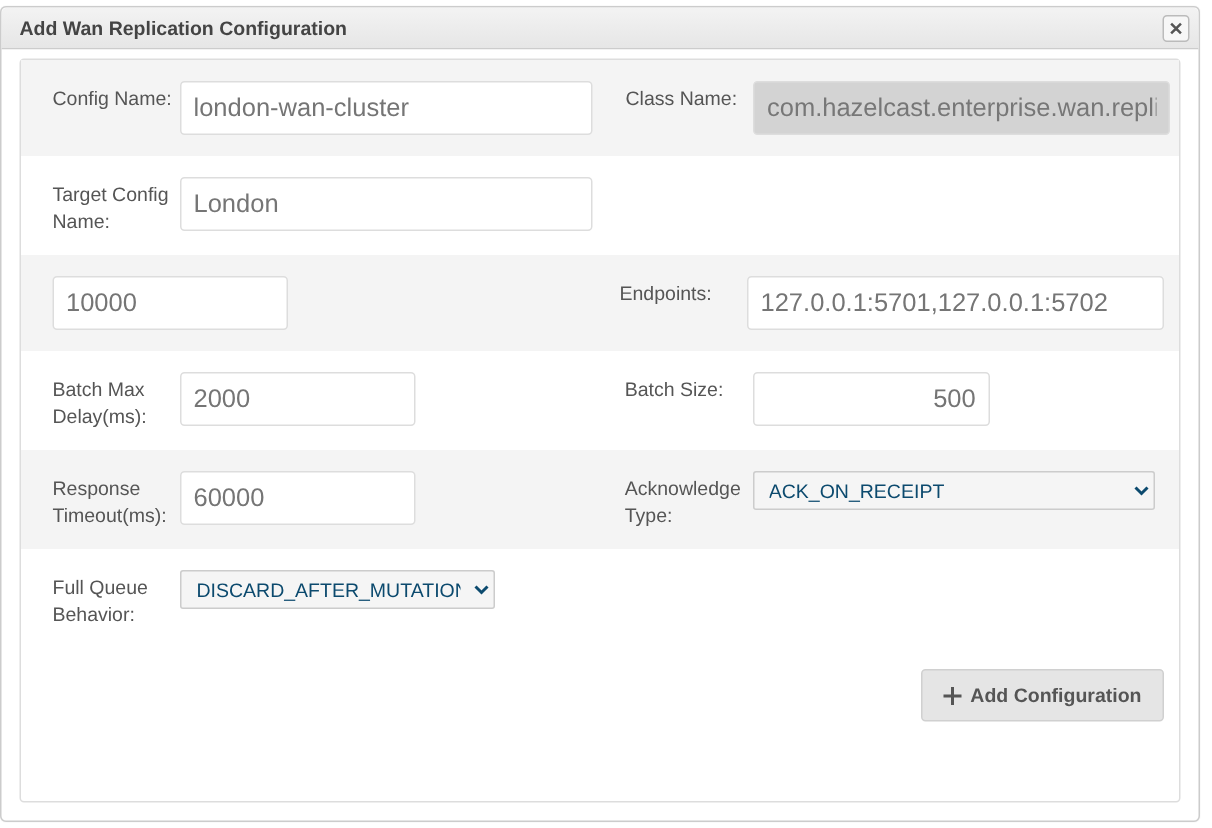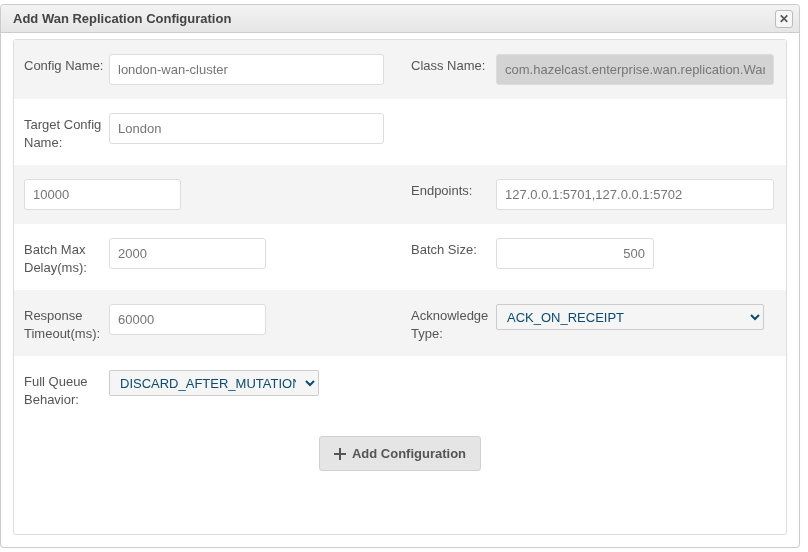--- a/index.html
+++ b/index.html
@@ -53,35 +53,35 @@
   }
   .form-row {
     display: flex;
     align-items: flex-start;
     padding: 14px 10px 14px 10px;
   }
   .form-row.striped { background: #f4f4f4; }
   .cell {
     display: flex;
   }
-  .cell.left { width: 50%; }
+  .cell.left { width: 50%; margin-left: 11px; }
   .cell.right { width: 50%; margin-left: 22px; }
   .lbl {
     width: 85px;
     flex-shrink: 0;
     color: #555;
     line-height: 1.35;
     padding-top: 3px;
   }
   .inp-wrap { flex: 1; }
   input[type="text"], input[type="password"] {
     border: 1px solid #ddd;
     border-radius: 3px;
     padding: 7px 8px;
-    font-size: 13px;
+    font-size: 17px;
     color: #888;
     background: #fff;
   }
   input[readonly] {
     background: #d3d3d3;
     color: #777;
   }
   .w-wide { width: 275px; }
   .w-wide2 { width: 278px; }
   .w-mid { width: 157px; }
@@ -94,21 +94,21 @@
     font-size: 13px;
     background: #f5f5f5;
     color: #0c4a6e;
   }
   select.w-sel1 { width: 210px; height: 26px; }
   select.w-sel2 { width: 268px; height: 26px; }
 
   .footer {
     padding: 14px 10px 20px 10px;
     display: flex;
-    justify-content: center;
+    justify-content: flex-end;
   }
   .btn {
     background: #e5e5e5;
     border: 1px solid #d0d0d0;
     border-radius: 3px;
     padding: 9px 14px;
     font-size: 13px;
     font-weight: bold;
     color: #555;
     display: inline-flex;

